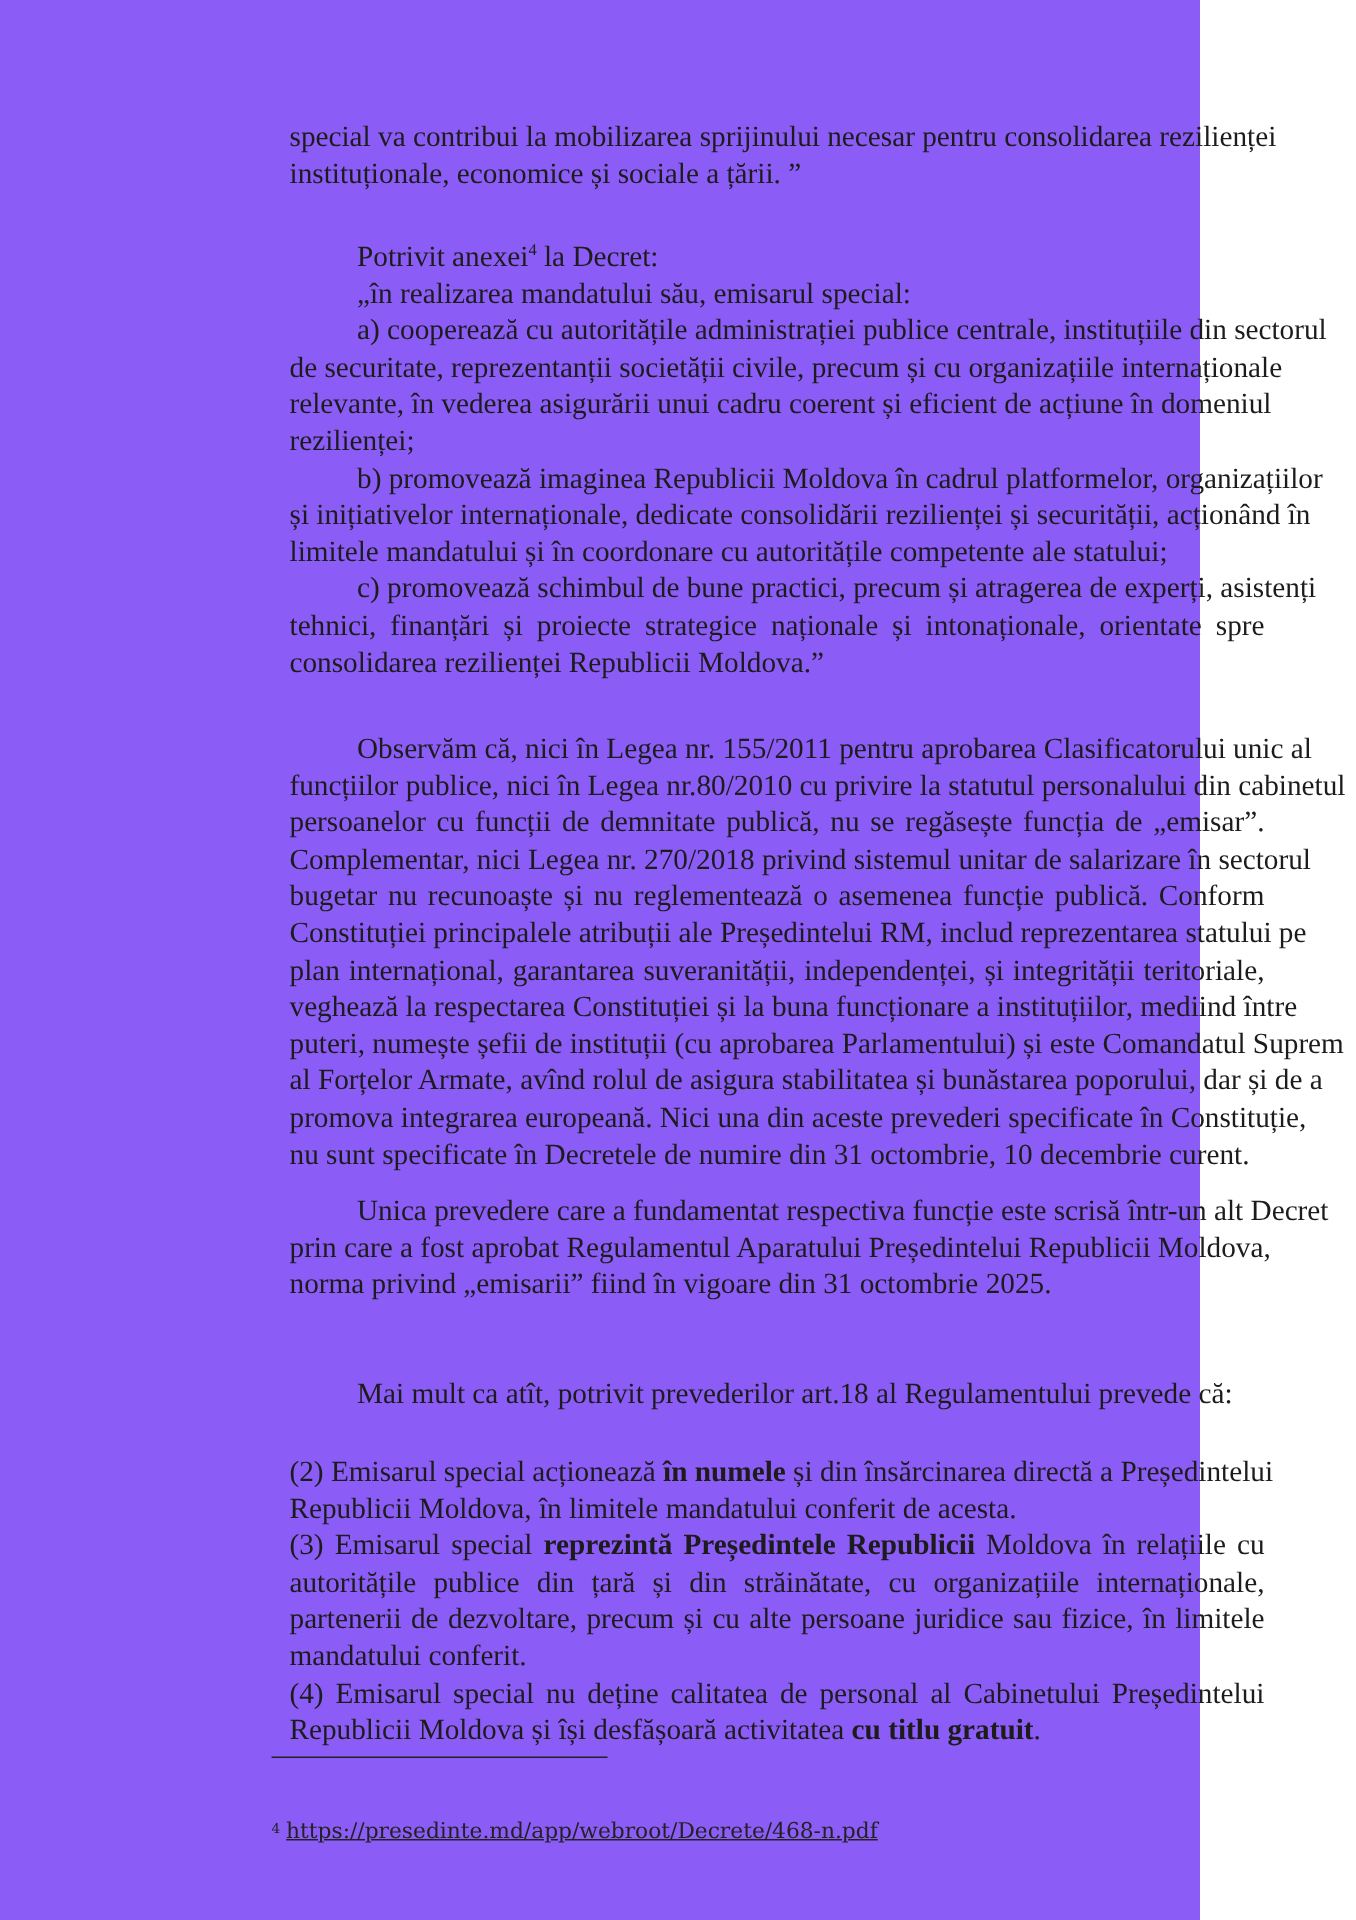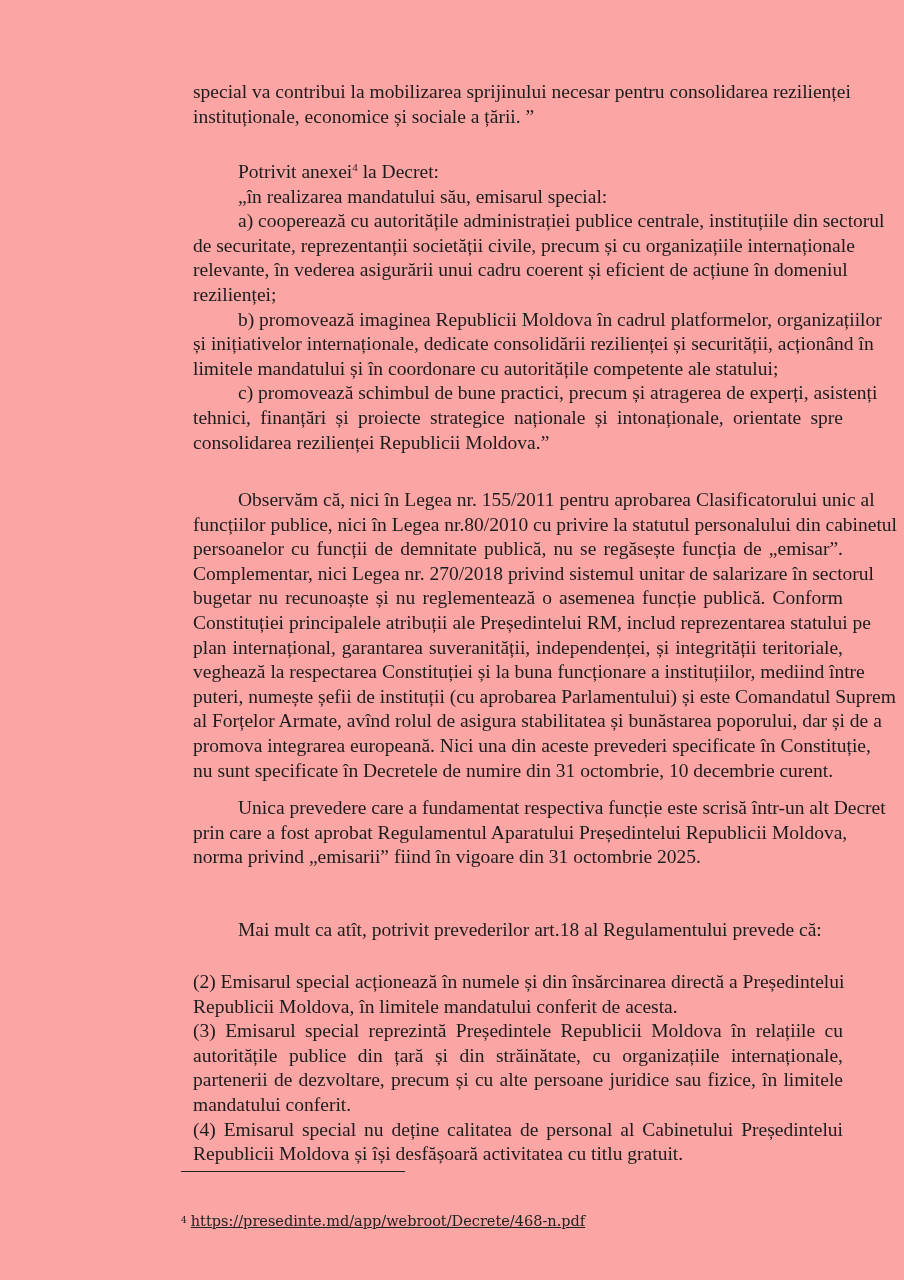--- a/index.html
+++ b/index.html
@@ -1,31 +1,31 @@
 <!DOCTYPE html>
 <html><head>
   <meta charset="utf-8">
   <style>
     html, body { margin: 0; padding: 0; background: #fff; }
     body { width: 904px; height: 1280px; overflow: hidden; position: relative; }
     .page {
-      position: absolute; left: 0; top: 0; width: 904px; height: 1280px;
-      background: #fca5a5;
+      position: absolute; left: 0; top: 0; width: 800px; height: 1280px;
+      background: #8b5cf6;
       font-family: "Liberation Serif", serif;
       color: #1c1c1c;
       font-size: 19.5px;
       line-height: 24.6px;
     }
     .block { position: absolute; left: 193px; width: 650px; }
     .j { text-align: justify; text-align-last: justify; }
     .last { text-align: left; text-align-last: left; }
     .ind { text-indent: 45px; }
     .line { display: block; white-space: nowrap; }
     sup { font-size: 11px; line-height: 0; vertical-align: 7px; }
-    b { font-weight: normal; }
+    b { font-weight: bold; }
     .rule { position: absolute; left: 181px; top: 1171px; width: 224px; height: 1px; background: #222; }
     .footnote {
       position: absolute; left: 181px; top: 1180px;
       font-family: "DejaVu Serif", serif; font-size: 14.5px; color: #222; margin-top: 28px;
     }
     .footnote .num { font-size: 9px; vertical-align: 3px; margin-right: 4px; }
     .footnote a { color: #222; text-decoration: underline; }
   </style>
 </head>
 <body>

